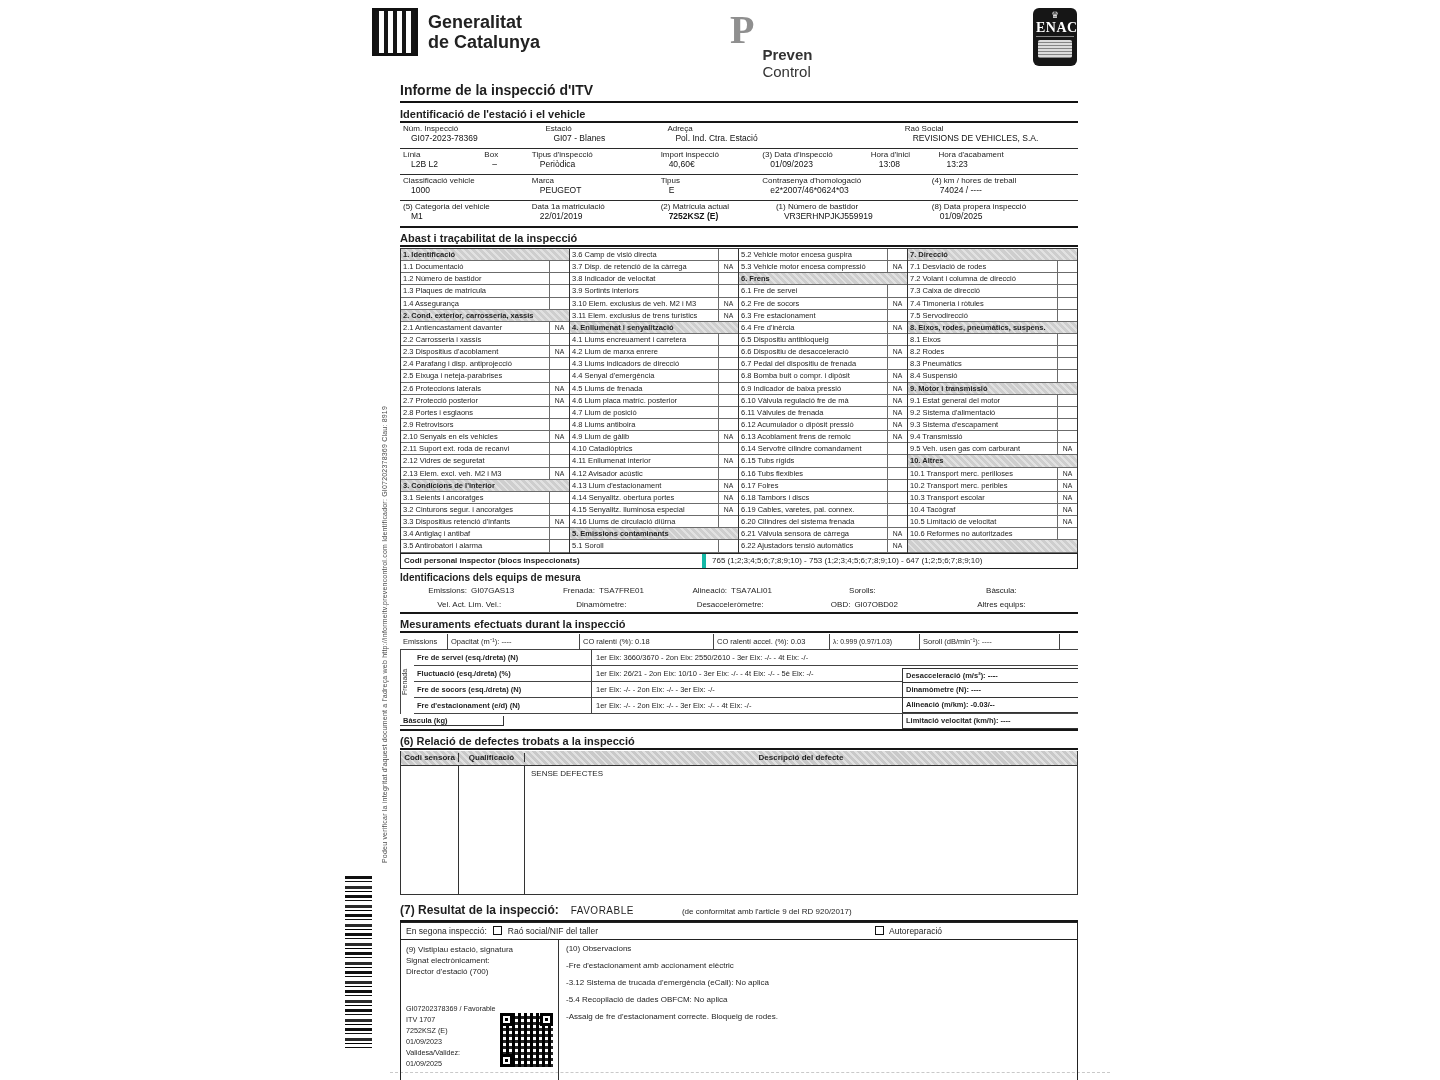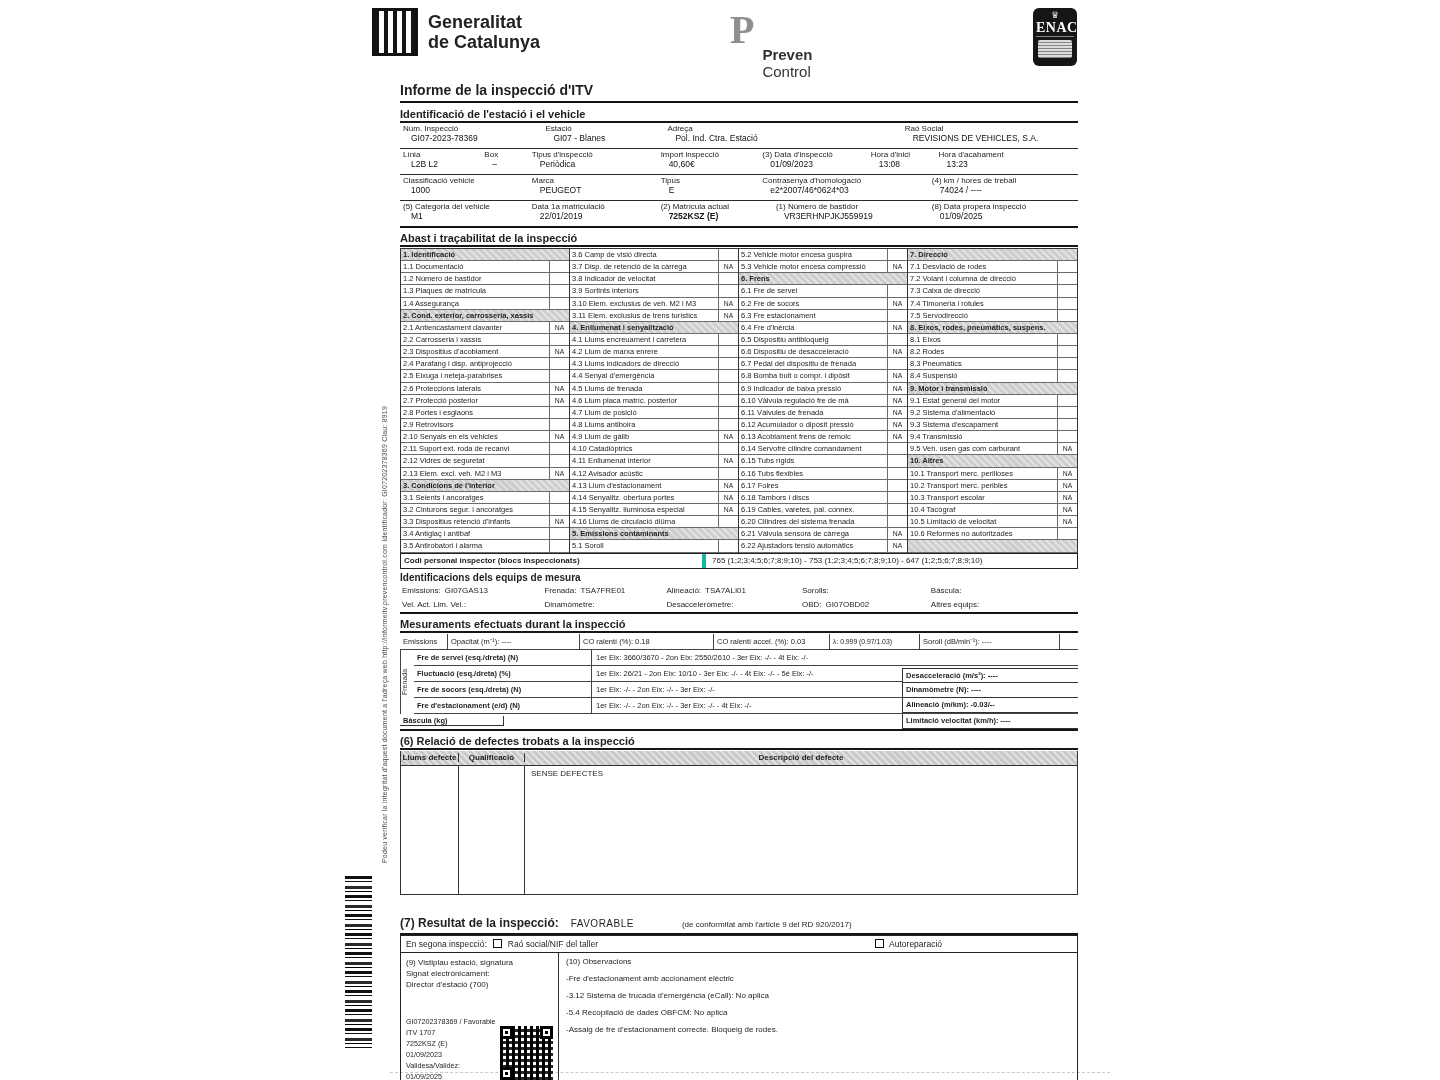--- a/index.html
+++ b/index.html
@@ -76,21 +76,21 @@
   .cl-row.hdr .cl-status{border-left-color:transparent;}
 
   .inspector-row{display:flex;border:1.6px solid #222;height:14px;align-items:center;
       font-size:8px;}
   .inspector-row .lab{font-weight:bold;width:305px;border-right:4px solid #14b8a6;
       padding:0 3px;height:100%;display:flex;align-items:center;box-sizing:border-box;}
   .inspector-row .value{padding:0 6px;}
 
   
   .equips-title{font-size:10px;font-weight:bold;margin-top:3px;padding-bottom:1px;}
-  .eq-table{border-bottom:2.5px solid #161616;}
+  .eq-table{border-bottom:2.5px solid #161616;text-align:center;}
   .eq-row{display:flex;height:14px;align-items:center;font-size:8px;}
   .eqc{box-sizing:border-box;padding:0 2px;white-space:nowrap;overflow:hidden;}
   .eq-row .eqc:nth-child(1){width:21%}.eq-row .eqc:nth-child(2){width:18%}
   .eq-row .eqc:nth-child(3){width:20%}.eq-row .eqc:nth-child(4){width:19%}
   .eq-row .eqc:nth-child(5){width:22%}
   .eqc .v{padding-left:4px;}
 
   
   .mes-box{position:relative;border-bottom:2px solid #161616;margin-top:1px;font-size:7.5px;}
   .mrow{display:flex;height:15px;border-bottom:1px solid #444;align-items:stretch;}
@@ -126,21 +126,21 @@
       background-image:repeating-linear-gradient(45deg,rgba(255,255,255,.45) 0 2px,rgba(0,0,0,0) 2px 5px);
       border-bottom:1px solid #333;font-size:8px;font-weight:bold;align-items:center;}
   .def-head .dc{text-align:center;}
   .def-body{display:flex;height:128px;font-size:8px;}
   .dc1{width:58px;border-right:1px solid #333;box-sizing:border-box;}
   .dc2{width:66px;border-right:1px solid #333;box-sizing:border-box;}
   .dc3{flex:1;padding:3px 6px;}
 
   
   .result-bar{display:flex;align-items:baseline;border-bottom:2.5px solid #161616;
-      padding:4px 0 3px 0;margin-top:17px;}
+      padding:4px 0 3px 0;margin-top:4px;}
   .result-bar .r-label{font-size:12px;font-weight:bold;}
   .result-bar .r-value{font-size:10px;margin-left:12px;letter-spacing:.5px;}
   .result-bar .r-note{font-size:8px;margin-left:48px;}
 
   .segona-row{display:flex;align-items:center;border:1.6px solid #222;height:16px;
       font-size:8.5px;padding:0 5px;gap:6px;}
   .cbx{width:9px;height:9px;border:1.6px solid #111;display:inline-block;box-sizing:border-box;background:#fff;}
   .segona-right{margin-left:auto;display:flex;align-items:center;gap:5px;margin-right:130px;padding-left:48px;}
 
   .bottom-box{display:flex;border:1.6px solid #222;border-top:none;height:148px;}
@@ -777,21 +777,21 @@
         <div class="bas-label">Bàscula (kg)</div>
         <div class="bas-gap"></div>
         <div class="fren-box">Limitació velocitat (km/h): ----</div>
       </div>
     </div>
 
     <div class="sec-bar">(6) Relació de defectes trobats a la inspecció</div>
 
     <div class="def-table">
       <div class="def-head">
-        <div class="dc dc1">Llums defecte</div>
+        <div class="dc dc1">Codi sensora</div>
         <div class="dc dc2">Qualificació</div>
         <div class="dc dc3" style="text-align:center;">Descripció del defecte</div>
       </div>
       <div class="def-body">
         <div class="dc1"></div>
         <div class="dc2"></div>
         <div class="dc3">SENSE DEFECTES</div>
       </div>
     </div>
 

